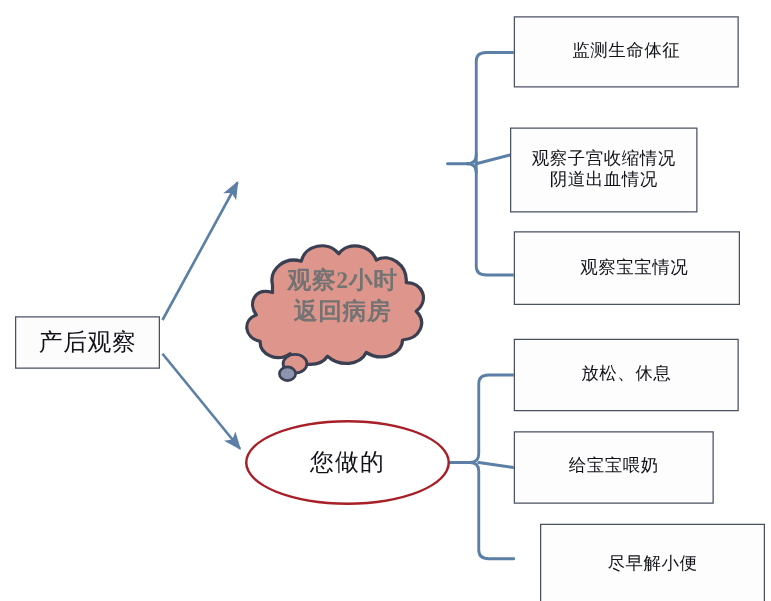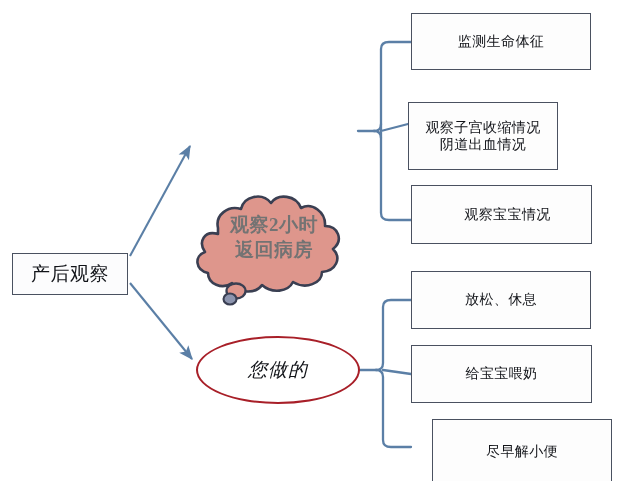--- a/index.html
+++ b/index.html
@@ -59,21 +59,21 @@
     box-sizing: border-box;
   }
   .ellipse-node .node-text {
     font-size: 19px;
     color: #111318;
     letter-spacing: 1px;
     font-weight: 500;
     white-space: nowrap;
   }
   #ellipse-we    { left: 190px; top: 96px;  width: 168px; height: 70px; }
-  #ellipse-you   { left: 196px; top: 336px; width: 164px; height: 68px; font-style: italic; }
+  #ellipse-you   { left: 196px; top: 336px; width: 164px; height: 68px; }
   
   .leaf-box {
     position: absolute;
     border: 1.7px solid #4a5160;
     background: #fdfdfd;
     display: flex;
     align-items: center;
     justify-content: center;
     box-sizing: border-box;
   }
@@ -83,21 +83,21 @@
     color: #111318;
     text-align: center;
     letter-spacing: 0.4px;
     font-weight: 500;
     white-space: pre-line;
   }
   #leaf-vitals    { left: 411px; top: 13px;  width: 180px; height: 57px; }
   #leaf-uterus    { left: 408px; top: 90px;  width: 150px; height: 68px; margin-top: 12px; }
   #leaf-baby      { left: 411px; top: 185px; width: 181px; height: 59px; padding-left: 12px; }
   #leaf-rest      { left: 411px; top: 271px; width: 180px; height: 58px; justify-content: center; }
-  #leaf-feed      { left: 411px; top: 345px; width: 181px; height: 58px; }
+  #leaf-feed      { left: 411px; top: 345px; width: 160px; height: 58px; }
   #leaf-urinate   { left: 432px; top: 419px; width: 180px; height: 66px; }
   
   #cloud-node {
     position: absolute;
     left: 178px;
     top: 182px;
     width: 192px;
     height: 124px;
   }
   #cloud-text-wrap {

